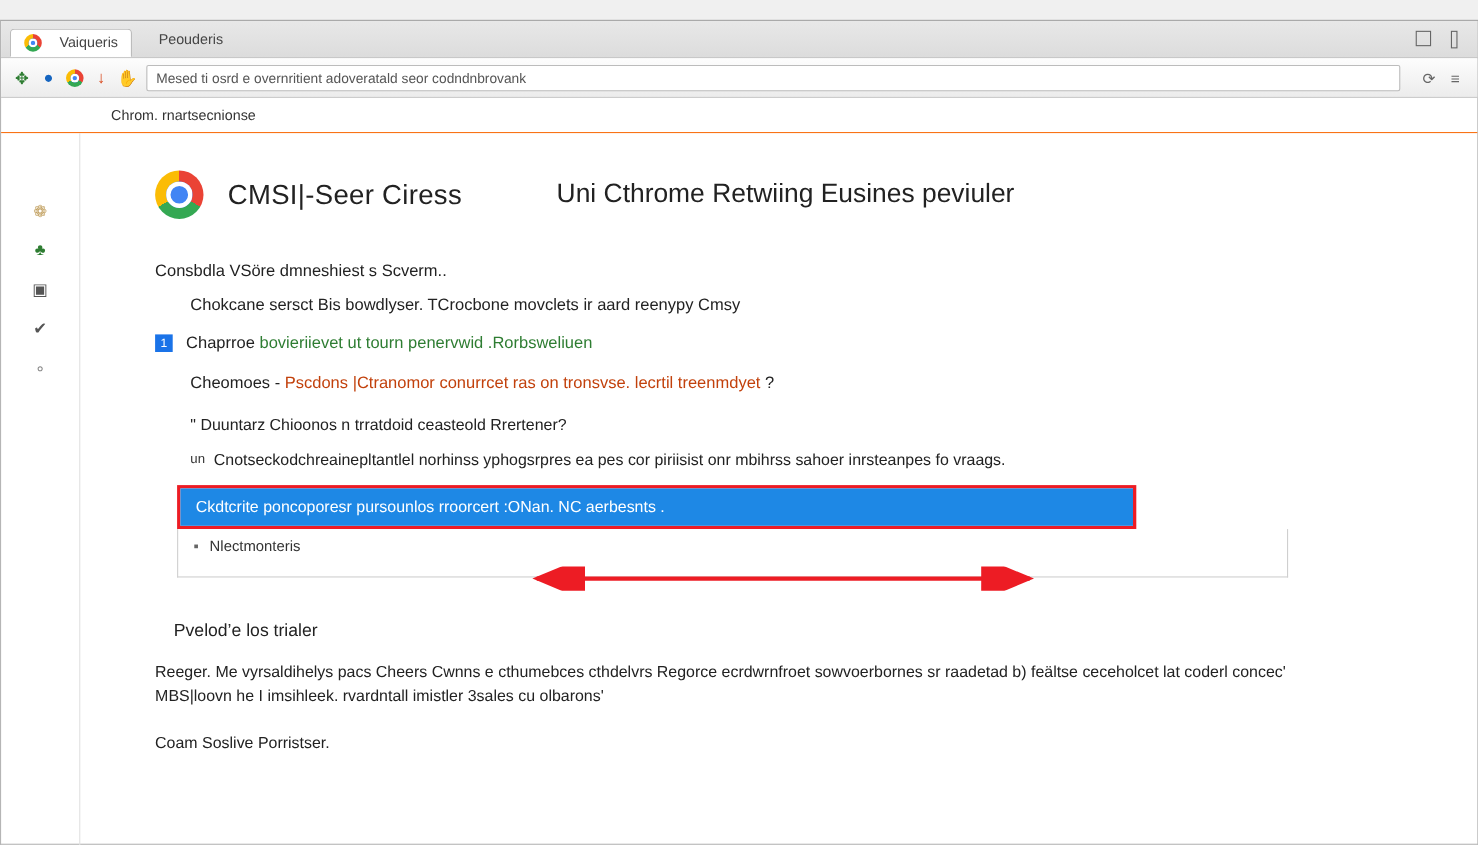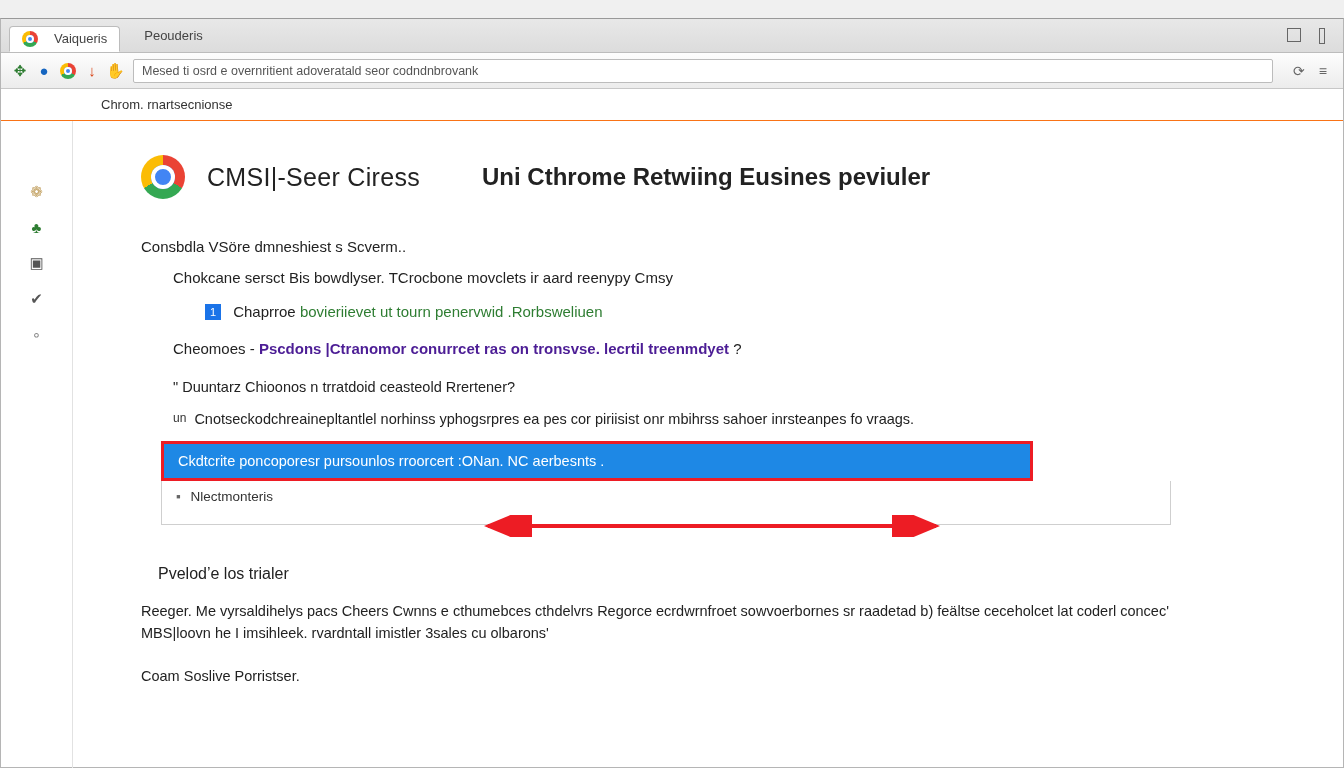--- a/index.html
+++ b/index.html
@@ -23,26 +23,26 @@
   
   .body { display:flex; height:calc(100% - 34px - 36px - 28px); }
   .side { width:72px; border-right:1px solid #e2e2e2; padding-top:62px; display:flex; flex-direction:column; align-items:center; gap:18px; color:#888; font-size:15px; }
   
   .content { flex:1; padding:34px 60px 0 68px; overflow:hidden; }
   .titlebar { display:flex; align-items:center; gap:22px; margin-bottom:36px; }
   .chrome-logo { width:44px; height:44px; border-radius:50%; position:relative; background:
      conic-gradient(#ea4335 0 120deg,#34a853 120deg 240deg,#fbbc05 240deg 360deg); }
   .chrome-logo::after { content:""; position:absolute; left:10px; top:10px; width:24px; height:24px; border-radius:50%; background:#4285f4; box-shadow:0 0 0 4px #fff inset; }
   .ptitle1 { font-size:25px; color:#222; font-weight:400; letter-spacing:.3px; }
-  .ptitle2 { font-size:24px; color:#222; font-weight:700; margin-left:40px; }
+  .ptitle2 { font-size:24px; color:#222; font-weight:400; margin-left:64px; }
   
   .text { font-size:15px; color:#222; line-height:1.55; }
   .sub { margin-left:32px; margin-top:8px; }
-  .sub2 { margin-left:64px; margin-top:10px; }
-  .link { color:#4c1d95;font-weight:bold; }
+  .sub2 { margin-top:10px; }
+  .link { color:#c2410c; }
   .greenlink { color:#2e7d32; }
   .numbox { display:inline-block; width:16px; height:16px; background:#1a73e8; color:#fff; font-size:11px; text-align:center; line-height:16px; margin-right:8px; vertical-align:1px; }
   
   .q { margin-left:32px; margin-top:16px; font-size:14.5px; }
   
   .paralead { margin-top:10px; font-size:14.5px; margin-left:32px; }
   .ul { font-size:12px; color:#333; margin-right:4px; vertical-align:2px; }
   
   .highlighted-row { margin:10px 0 0 20px; width:872px; border:3px solid #ed1c24; }
   .highlighted-row-inner { background:#1e88e5; color:#fff; padding:9px 14px; font-size:14.5px; }

